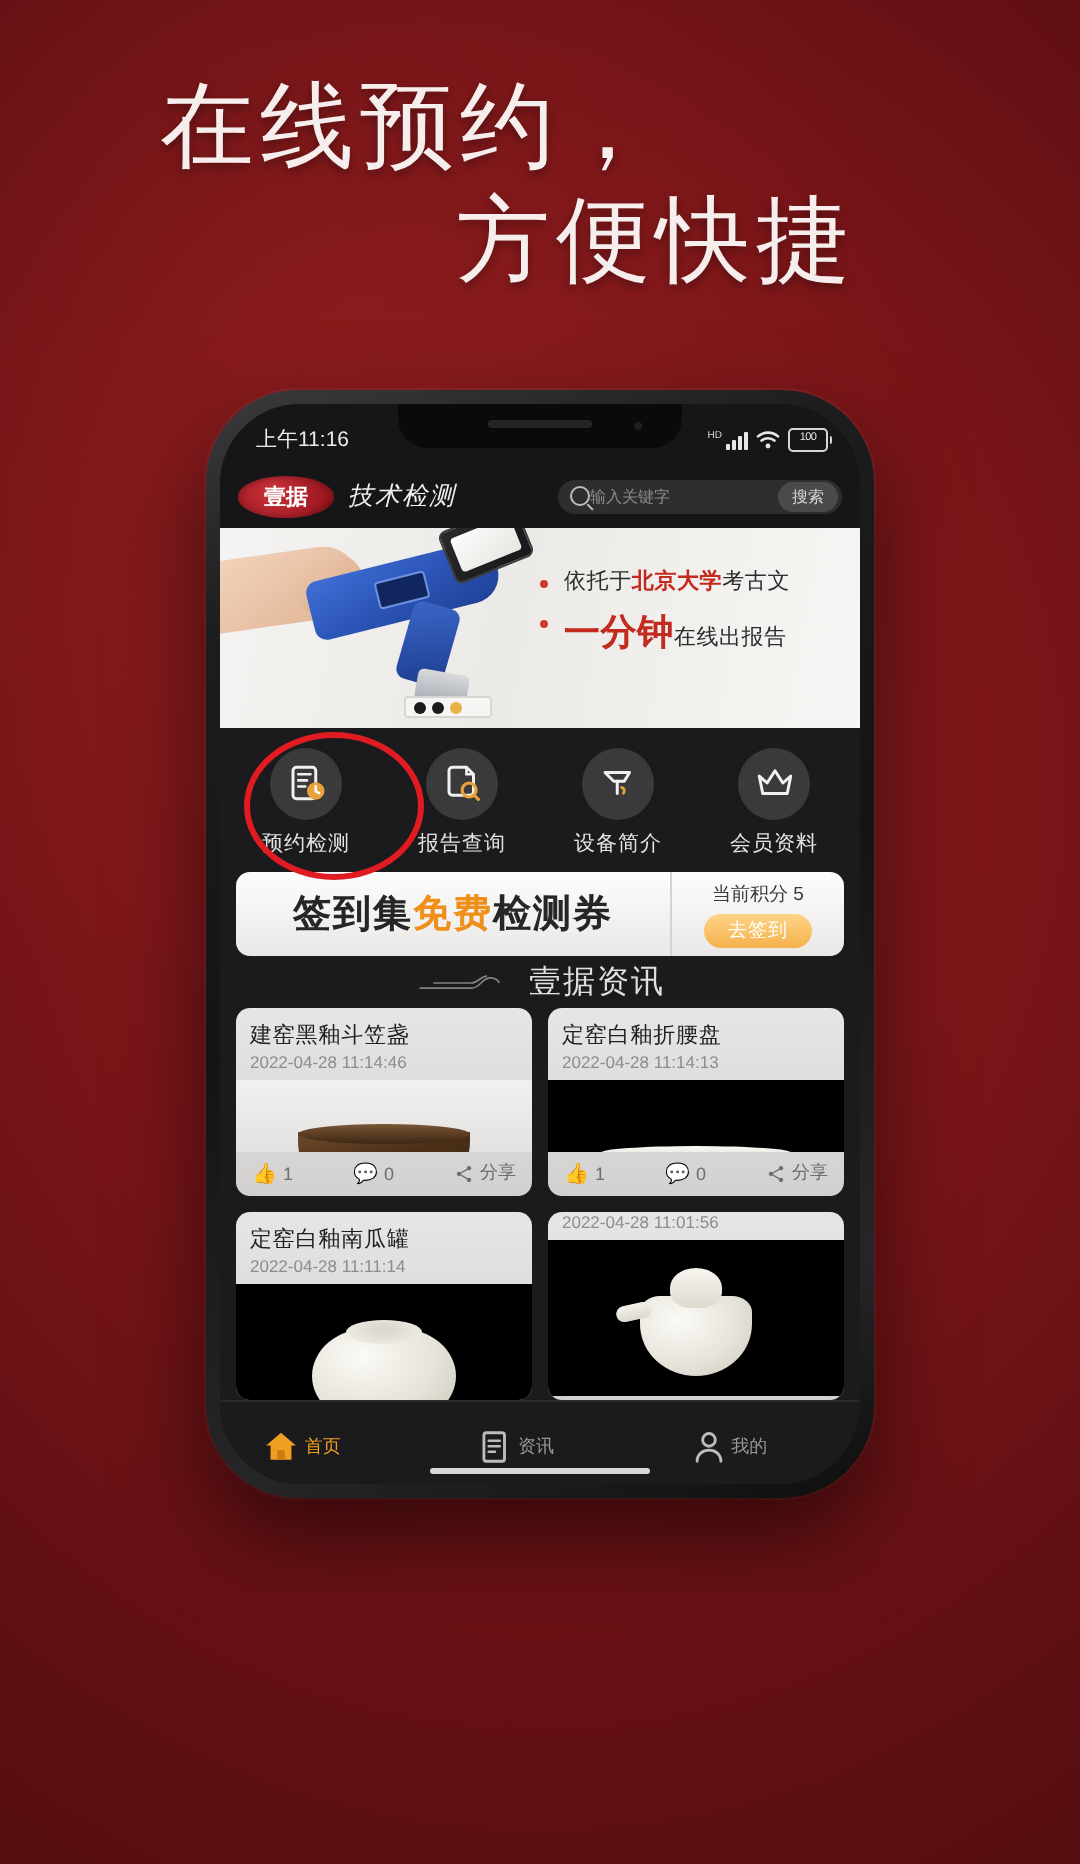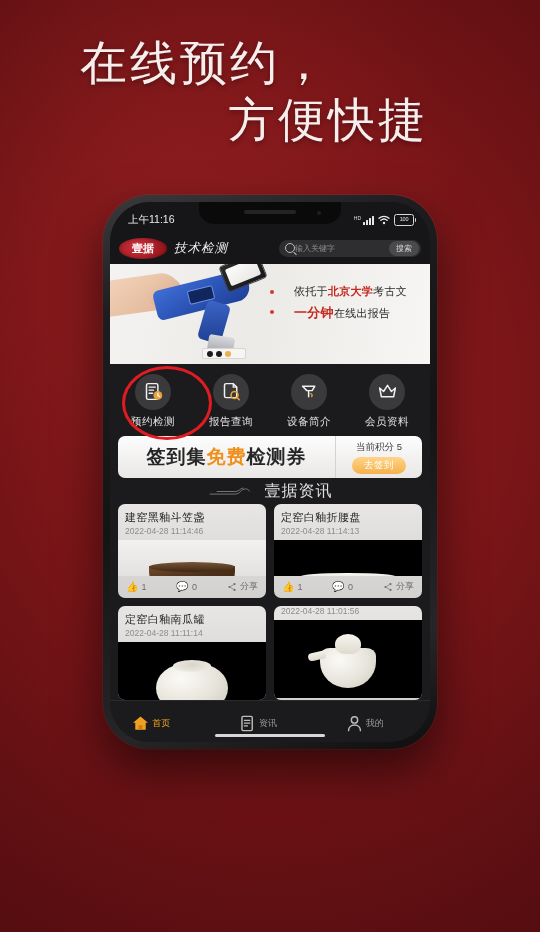--- a/index.html
+++ b/index.html
@@ -142,25 +142,25 @@
   .dot.y{background:#e7b24a;}
   .dev-phone{
     position:absolute;left:112px;top:-6px;width:40px;height:26px;border-radius:4px;
     background:linear-gradient(150deg,#2a2a2c,#18181a);transform:rotate(-22deg);border:1px solid #3d3d40;
   }
   .dev-phone:after{
     content:"";position:absolute;left:4px;top:4px;right:4px;bottom:4px;border-radius:2px;
     background:linear-gradient(160deg,#fdfdfd,#e8e6e1);
   }
   .bn-txt{position:absolute;right:8px;top:20px;width:152px;}
-  .bn-row{display:flex;align-items:flex-start;gap:20px;margin-bottom:4px;}
+  .bn-row{display:flex;align-items:flex-start;gap:8px;margin-bottom:4px;}
   .bullet{width:4px;height:4px;border-radius:50%;background:#d13a2a;margin-top:6px;flex:0 0 auto;}
   .bn-line{font-size:11px;line-height:1.35;color:#2c2c2c;letter-spacing:.3px;}
   .bn-line .hi{color:#c32a20;font-weight:bold;}
-  .bn-line.big .hi{font-size:13px;}
+  .bn-line.big .hi{font-size:18px;}
   .bn-sub{font-size:11px;color:#2c2c2c;line-height:1.35;padding-left:8px;letter-spacing:.3px;}
 
   
   .quickmenu{
     flex:0 0 72px;display:flex;align-items:center;justify-content:space-around;
     background:#1b1b1d;padding:6px 4px 4px;box-sizing:border-box;position:relative;
   }
   .qm-item{display:flex;flex-direction:column;align-items:center;gap:5px;width:70px;}
   .qm-circle{
     width:36px;height:36px;border-radius:50%;background:#3a3a3d;

